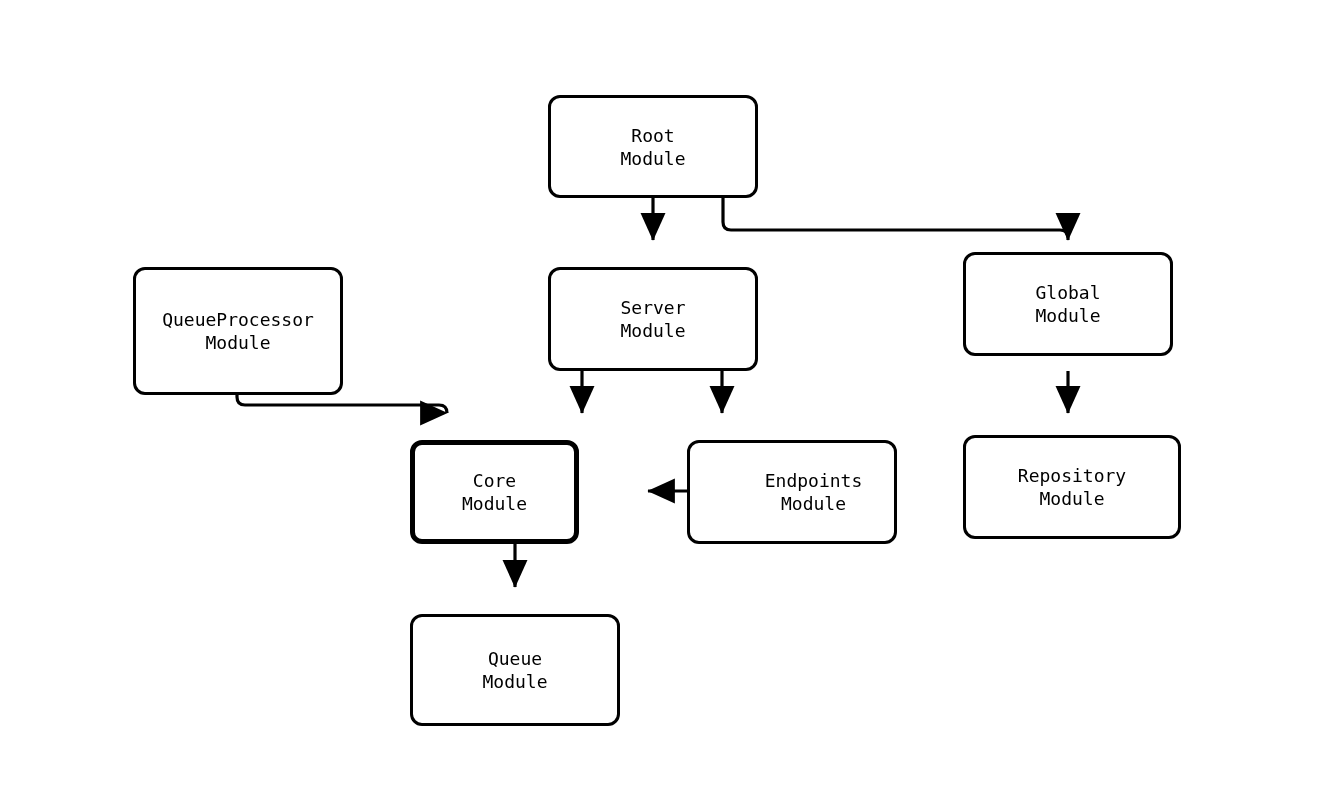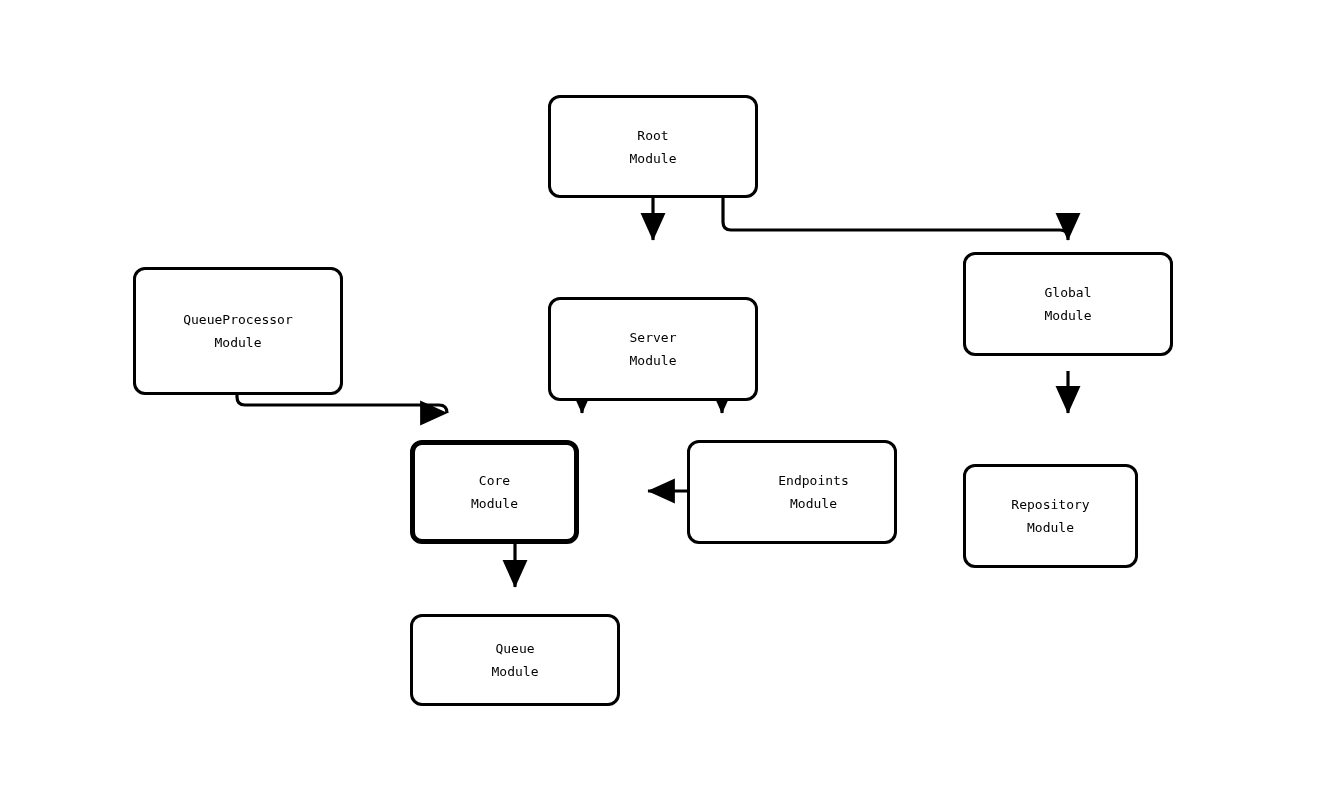--- a/index.html
+++ b/index.html
@@ -37,21 +37,21 @@
     align-items: center;
     justify-content: center;
     z-index: 2;
   }
   .node.emphasis {
     border-width: 5px;
   }
   .node-label {
     text-align: center;
     font-family: "DejaVu Sans Mono", "Liberation Mono", monospace;
-    font-size: 13px;
+    font-size: 18px;
     line-height: 23px;
     color: #000000;
     white-space: pre-line;
     letter-spacing: 0px;
   }
 </style>
 </head>
 <body>
 
 <div id="diagram-canvas">
@@ -77,43 +77,43 @@
   <div class="node" style="left: 548px; top: 95px; width: 210px; height: 103px;">
     <span class="node-label">Root
 Module</span>
   </div>
 
   <div class="node" style="left: 133px; top: 267px; width: 210px; height: 128px;">
     <span class="node-label">QueueProcessor
 Module</span>
   </div>
 
-  <div class="node" style="left: 548px; top: 267px; width: 210px; height: 104px; margin-top: 30px;">
+  <div class="node" style="left: 548px; top: 267px; width: 210px; height: 104px;">
     <span class="node-label">Server
 Module</span>
   </div>
 
   <div class="node" style="left: 963px; top: 252px; width: 210px; height: 104px;">
     <span class="node-label">Global
 Module</span>
   </div>
 
   <div class="node emphasis" style="left: 410px; top: 440px; width: 169px; height: 104px;">
     <span class="node-label">Core
 Module</span>
   </div>
 
   <div class="node" style="left: 687px; top: 440px; width: 210px; height: 104px; padding-left: 43px;">
     <span class="node-label">Endpoints
 Module</span>
   </div>
 
-  <div class="node" style="left: 963px; top: 464px; width: 175px; height: 104px;">
+  <div class="node" style="left: 963px; top: 435px; width: 218px; height: 104px;">
     <span class="node-label">Repository
 Module</span>
   </div>
 
-  <div class="node" style="left: 410px; top: 614px; width: 210px; height: 92px;">
+  <div class="node" style="left: 410px; top: 614px; width: 210px; height: 112px;">
     <span class="node-label">Queue
 Module</span>
   </div>
 
 </div>
 
 </body></html>

